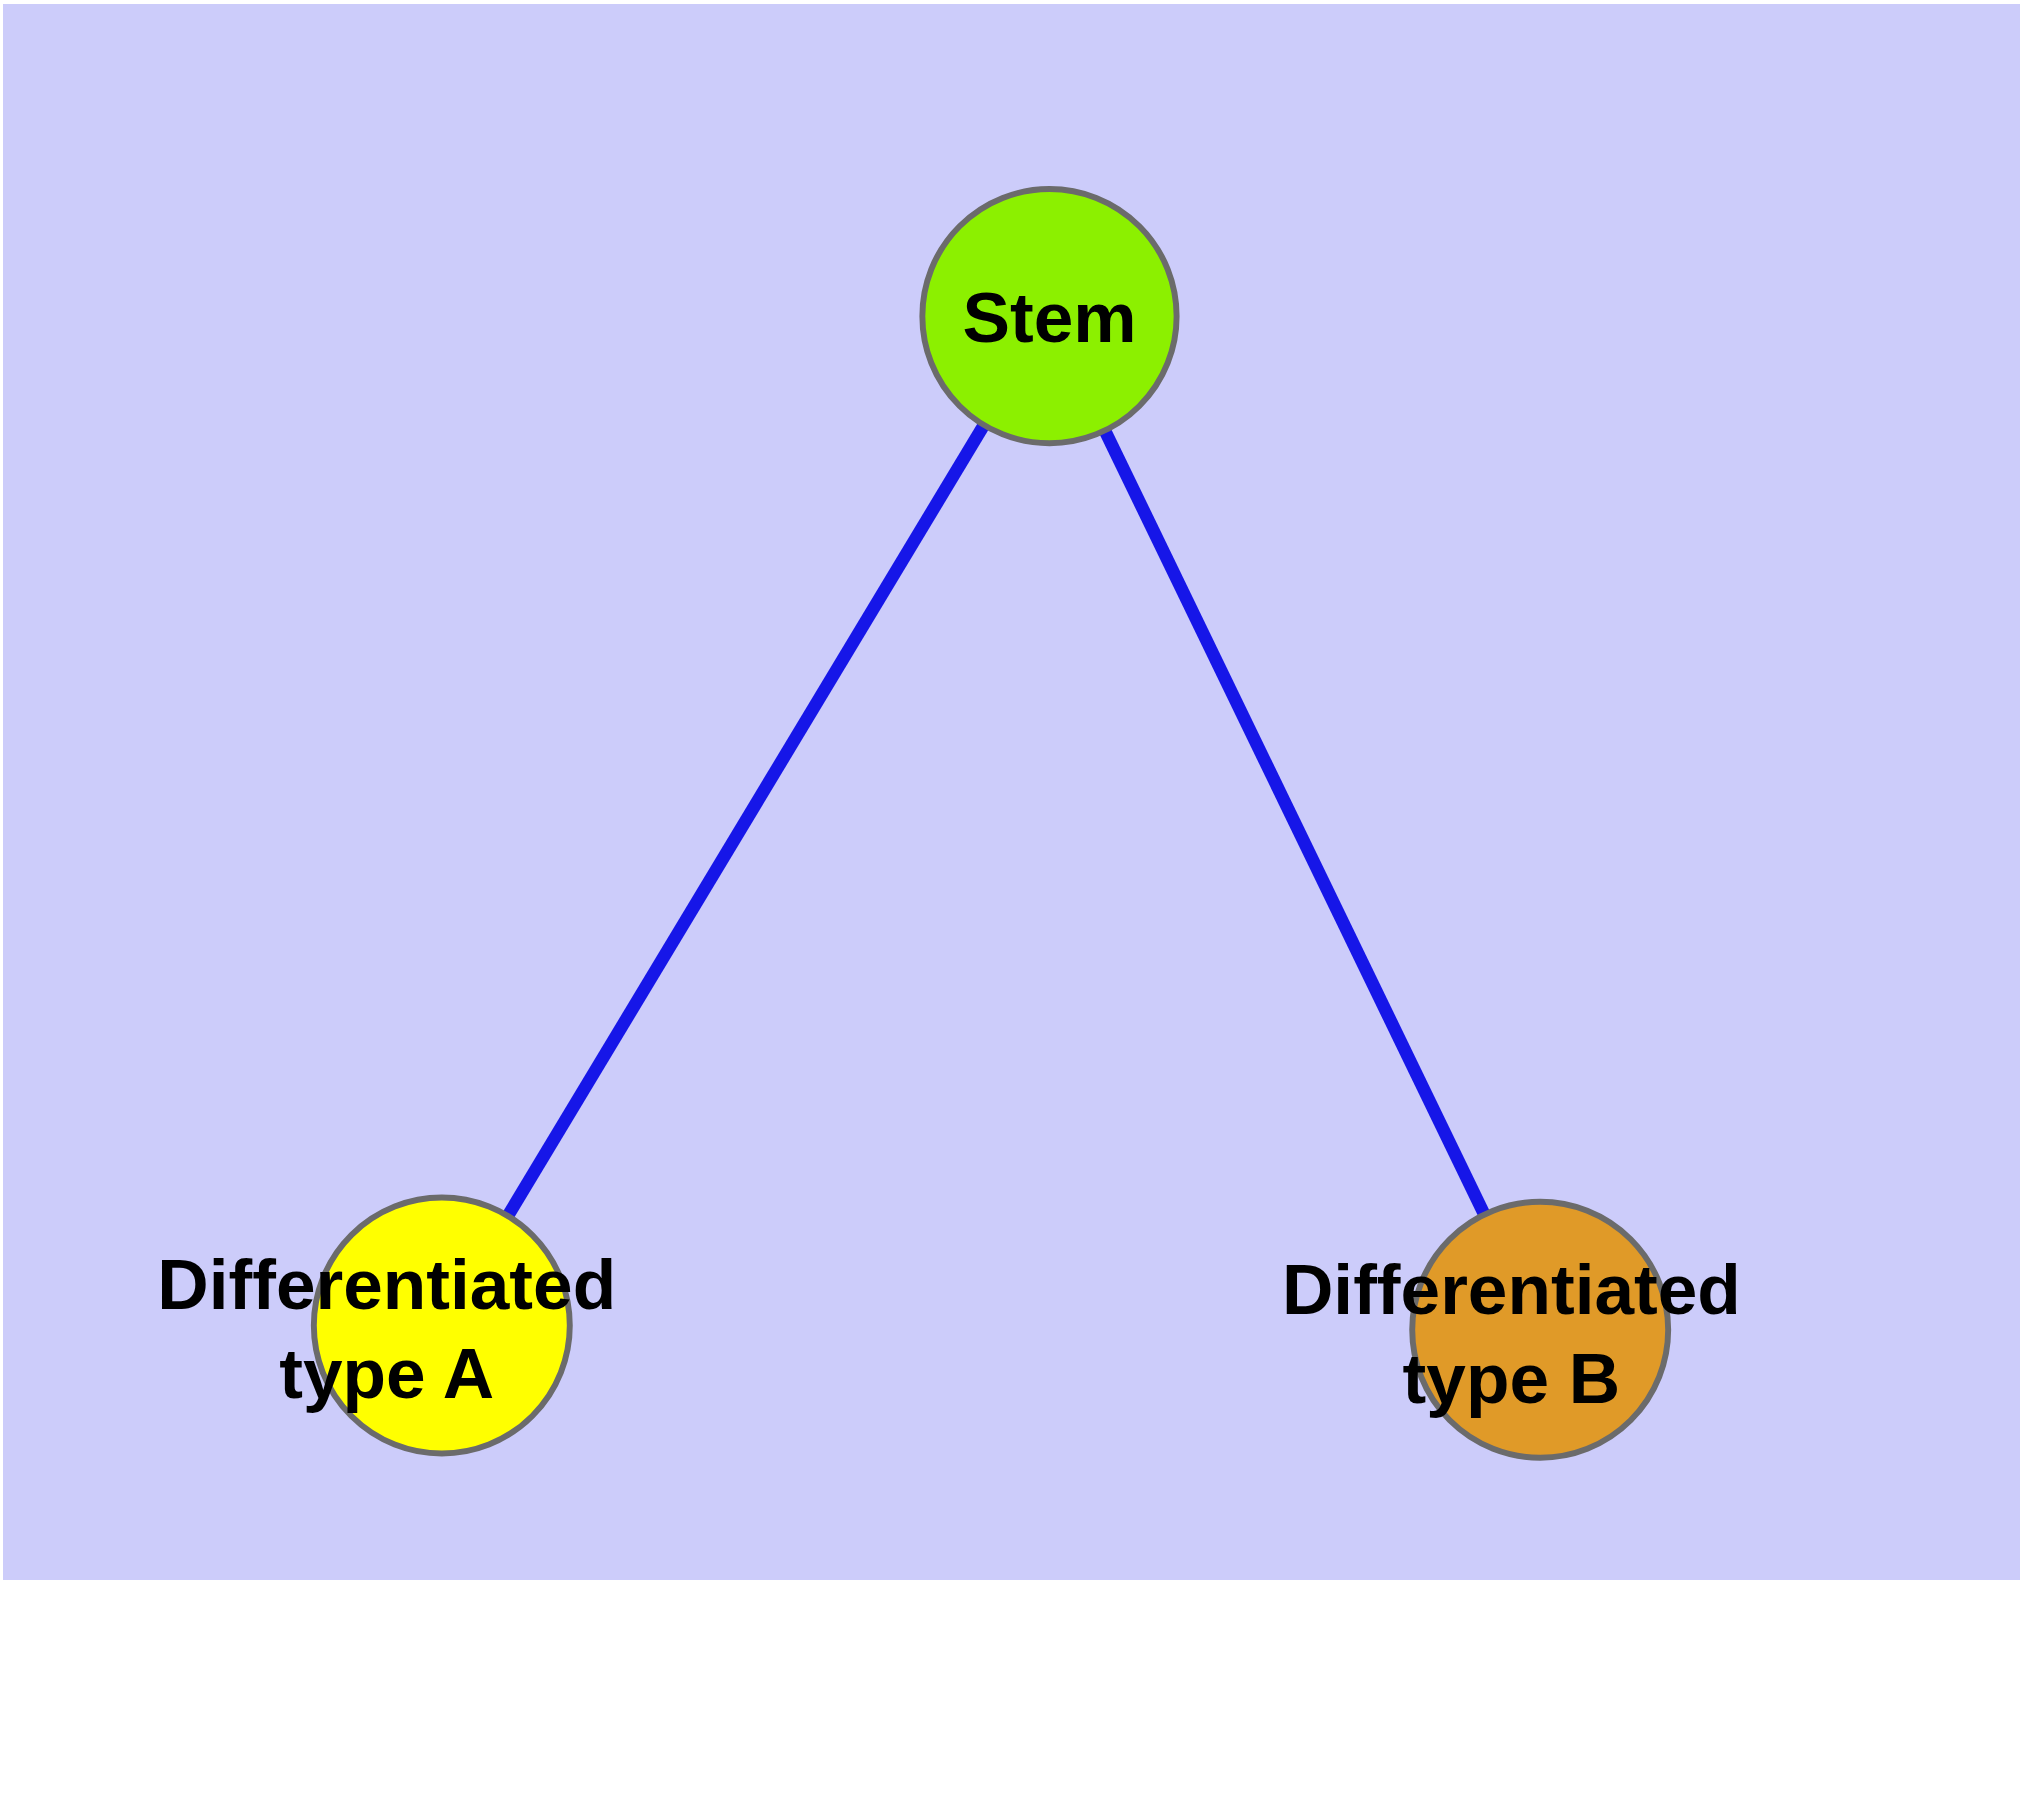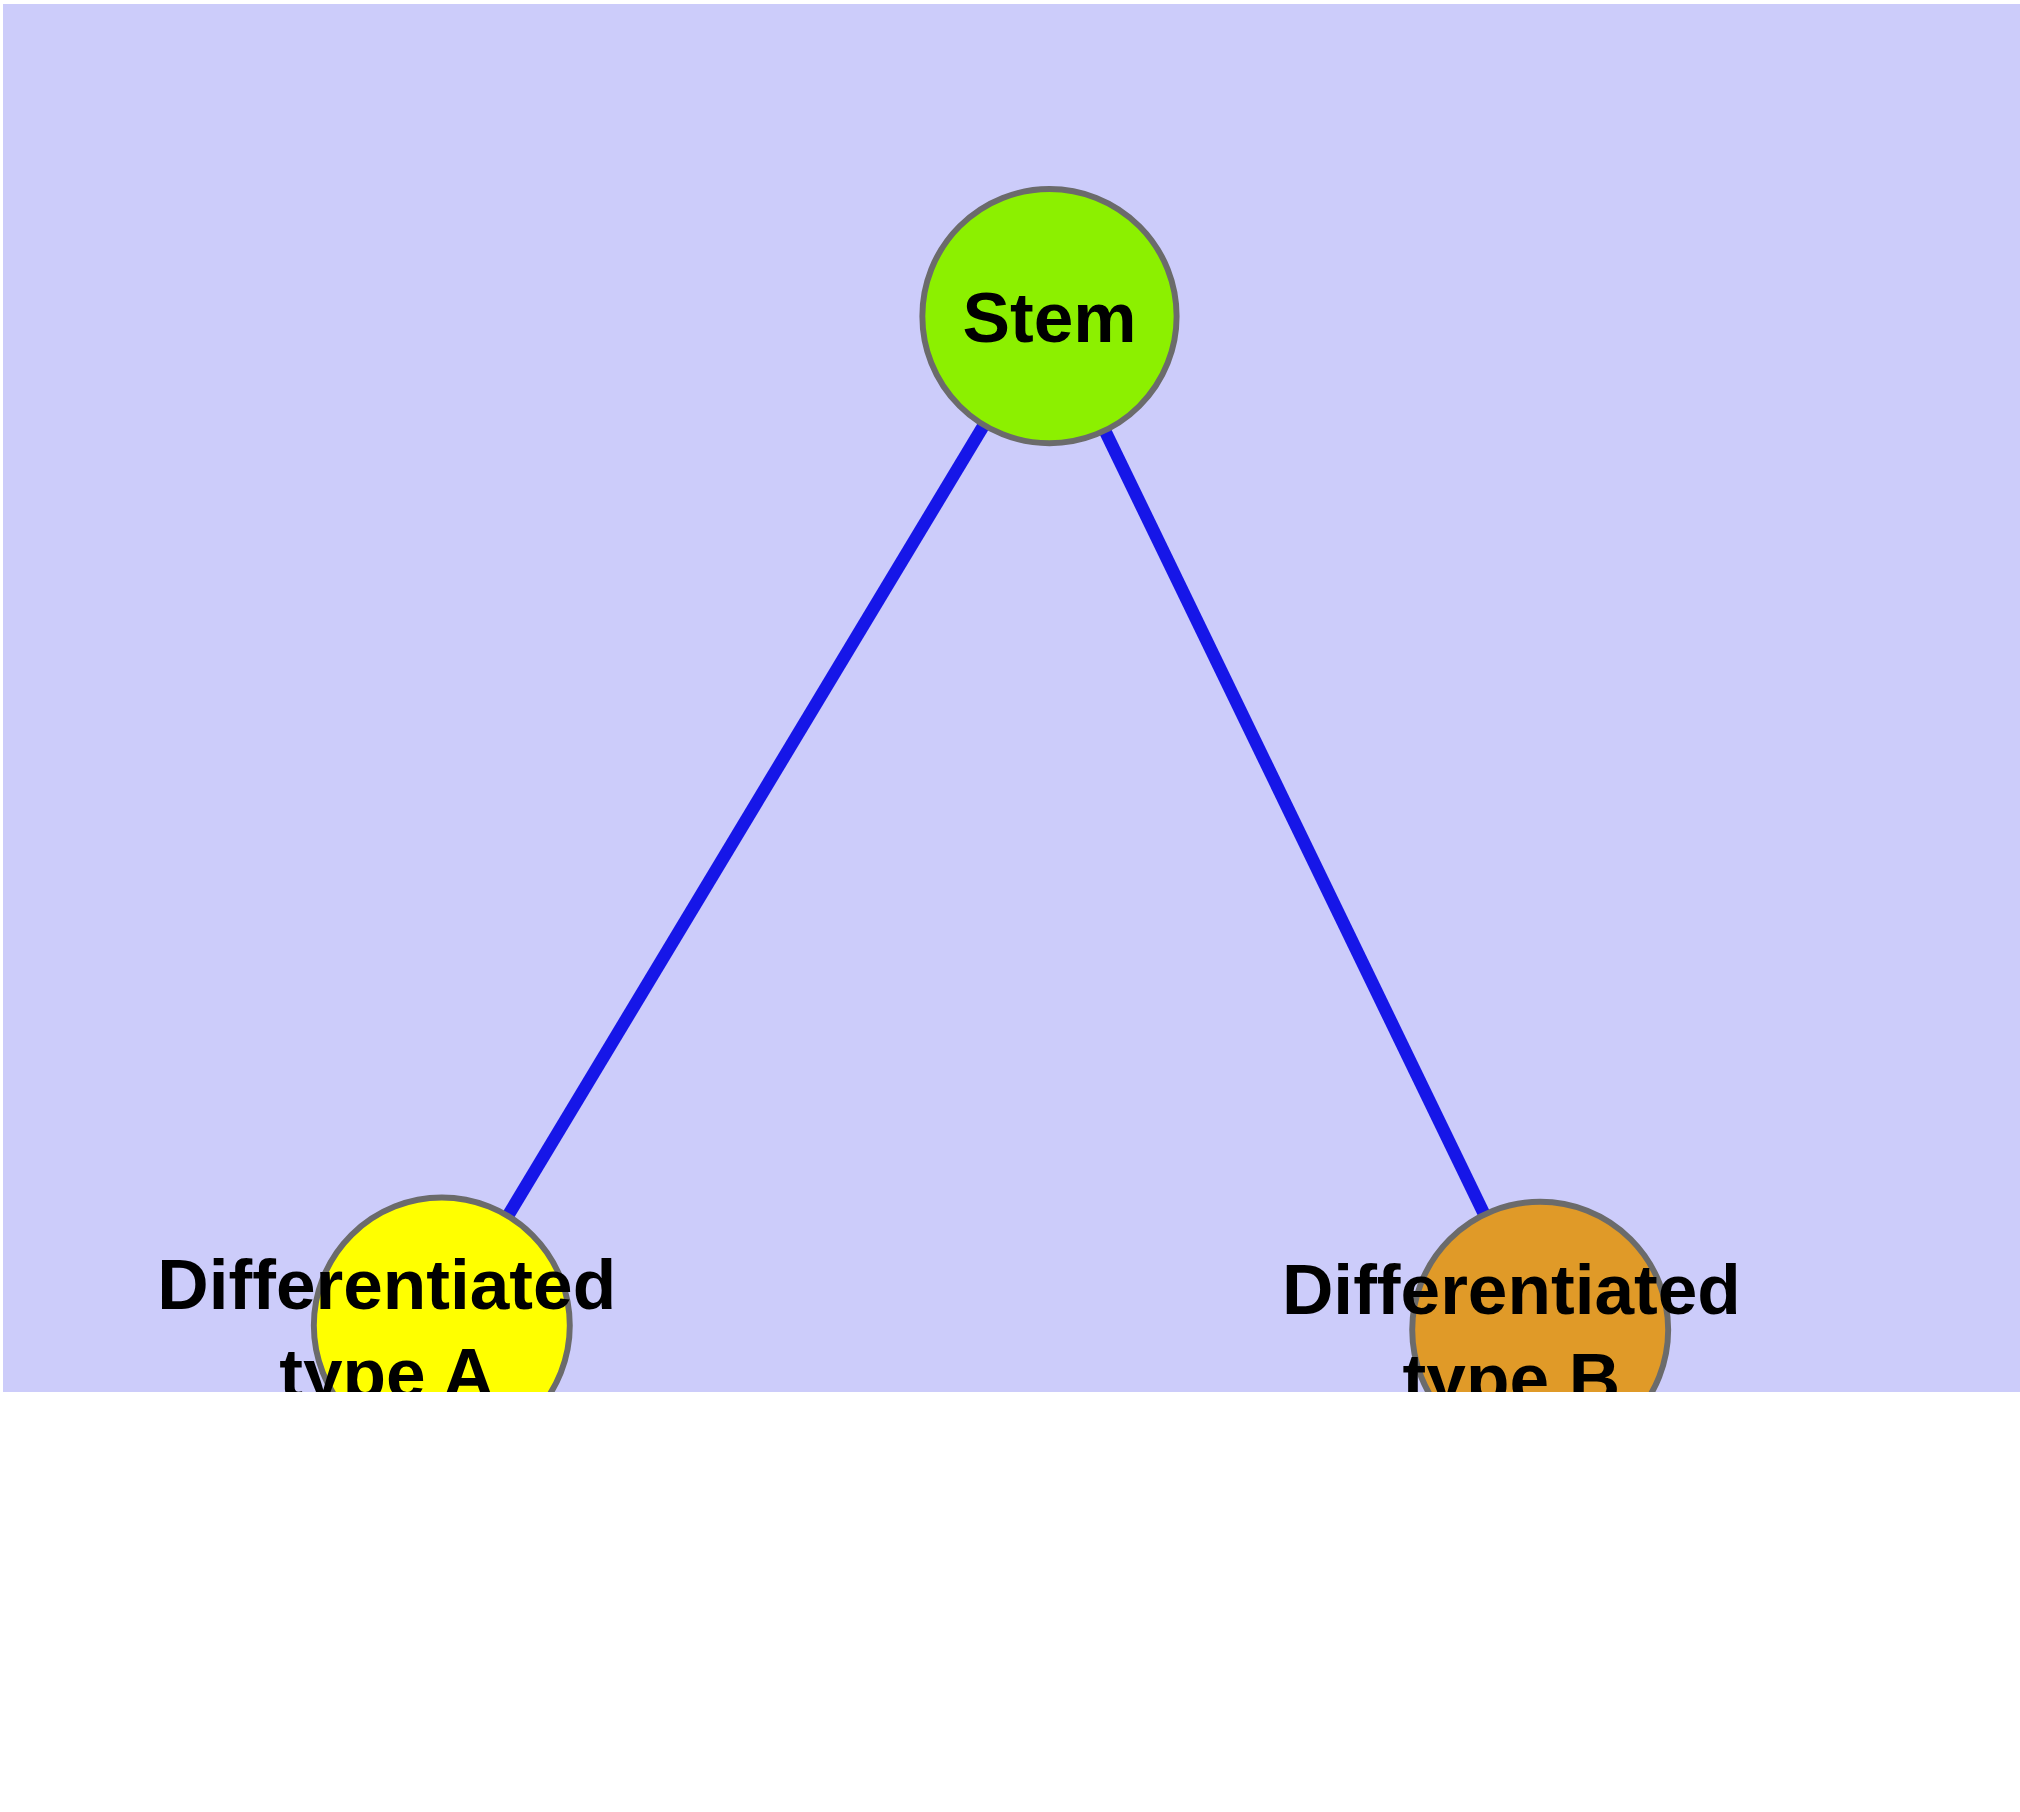--- a/index.html
+++ b/index.html
@@ -4,21 +4,21 @@
 <title>Cell Differentiation Graph</title>
 <style>
   html, body {
     margin: 0;
     padding: 0;
     background: #ffffff;
   }
   #canvas {
     position: relative;
     width: 2021px;
-    height: 1392px;
+    height: 1580px;
     background: #ffffff;
     overflow: hidden;
     font-family: "Liberation Sans", "DejaVu Sans", sans-serif;
   }
   #plot-area {
     position: absolute;
     left: 3.4px;
     top: 4.2px;
     width: 2017px;
     height: 1808px;

